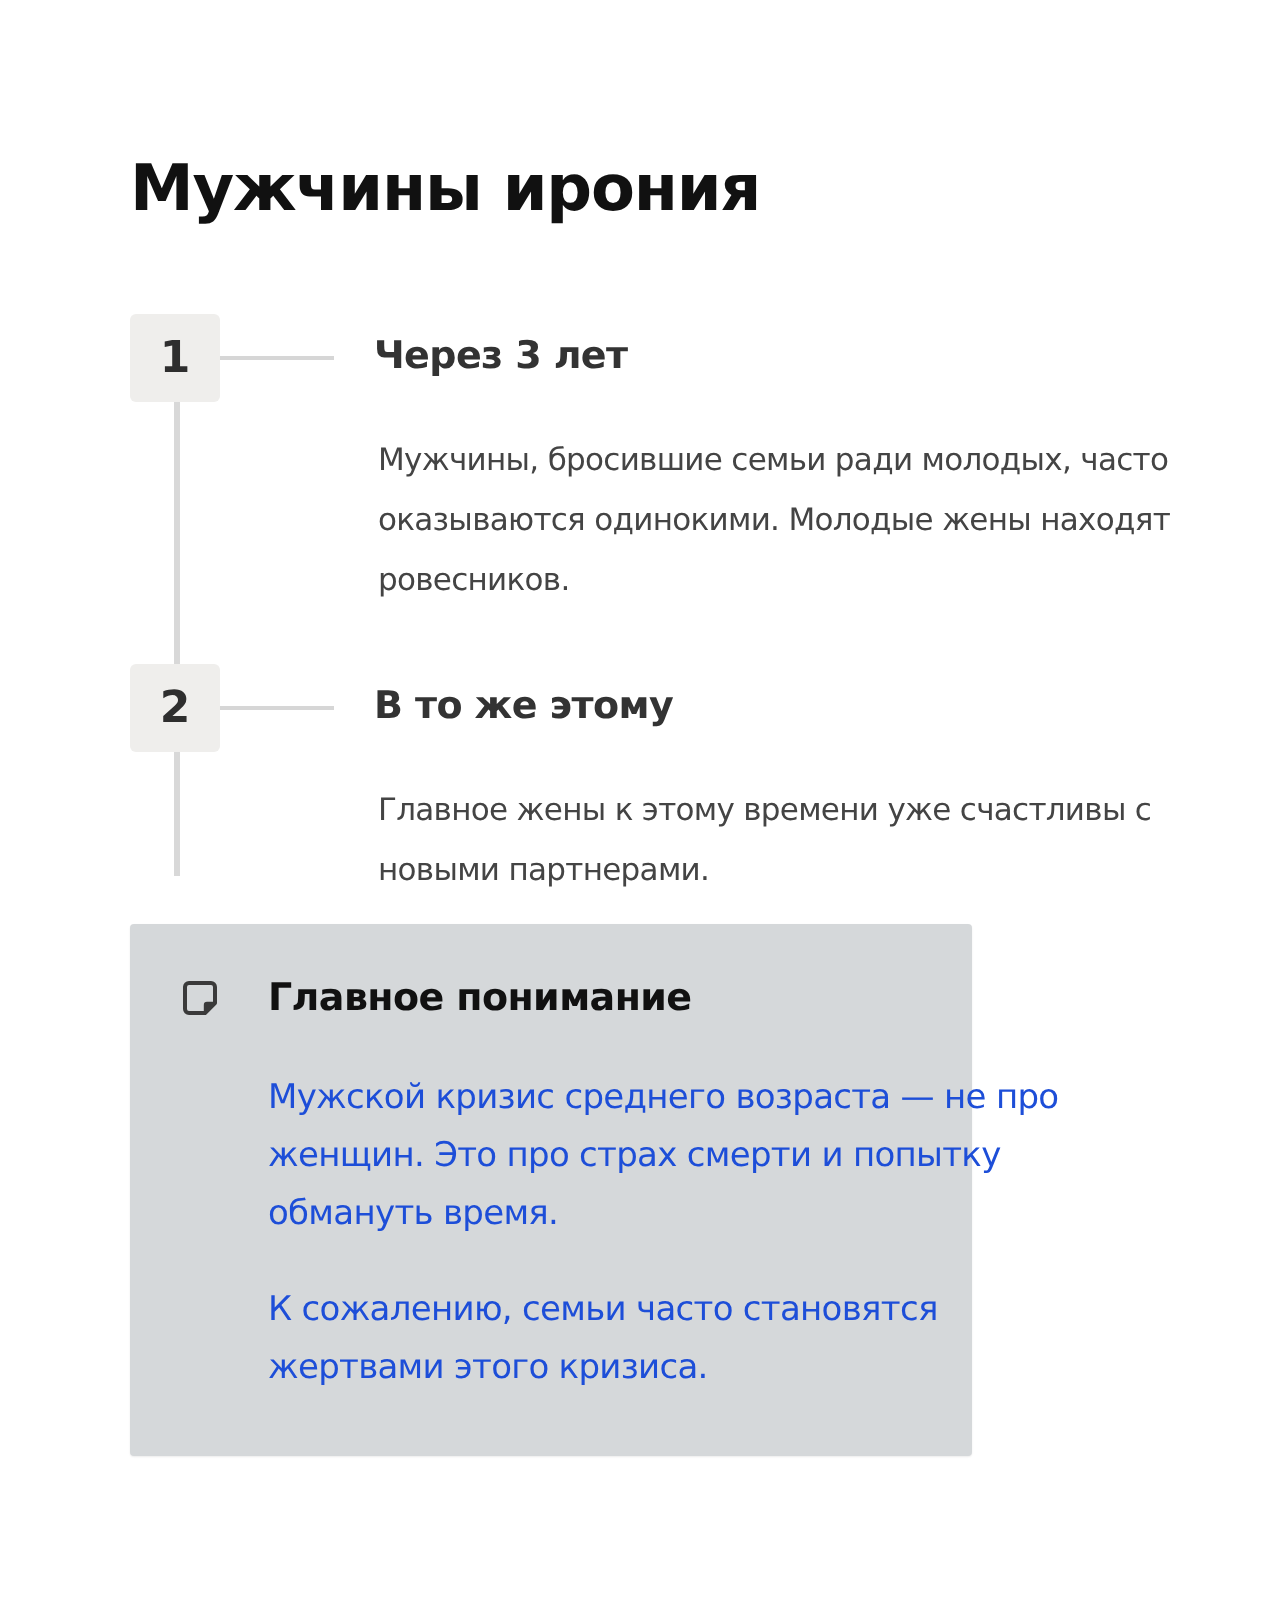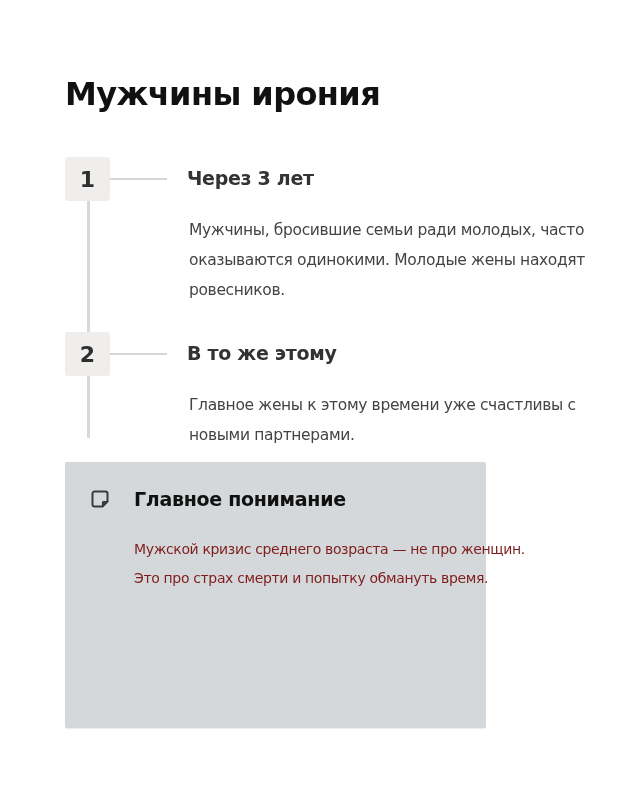--- a/index.html
+++ b/index.html
@@ -125,24 +125,24 @@
       color: #111111;
       line-height: 28px;
       white-space: nowrap;
     }
     .callout-p {
       position: absolute;
       left: 69px;
       width: 420px;
       margin: 0;
       font-family: "DejaVu Sans", sans-serif;
-      font-size: 14px;
+      font-size: 17px;
       letter-spacing: -0.35px;
       line-height: 29px;
-      color: #7f1d1d;
+      color: #1d4ed8;
     }
     .callout-p1 { top: 73px; }
     .callout-p2 { top: 179px; }
   </style>
 </head>
 <body>
 
 <h1 class="page-title">Мужчины ирония</h1>
 
 <div class="timeline">
@@ -165,13 +165,14 @@
 
 <div class="callout">
   <span class="callout-icon">
     <svg width="20" height="20" viewBox="0 0 20 20" xmlns="http://www.w3.org/2000/svg">
       <path d="M4.5 2.5 H15.5 A2 2 0 0 1 17.5 4.5 V12.5 L12.5 17.5 H4.5 A2 2 0 0 1 2.5 15.5 V4.5 A2 2 0 0 1 4.5 2.5 Z" fill="none" stroke="#3a3a3a" stroke-width="2" stroke-linejoin="round"></path>
       <path d="M17.5 12.5 H13.5 A1 1 0 0 0 12.5 13.5 V17.5 Z" fill="#3a3a3a" stroke="#3a3a3a" stroke-width="1.2" stroke-linejoin="round"></path>
     </svg>
   </span>
   <h2 class="callout-title">Главное понимание</h2>
   <p class="callout-p callout-p1">Мужской кризис среднего возраста — не про женщин. Это про страх смерти и попытку обмануть время.</p>
+  <p class="callout-p callout-p2">К сожалению, семьи часто становятся жертвами этого кризиса.</p>
 </div>
 
 </body></html>

